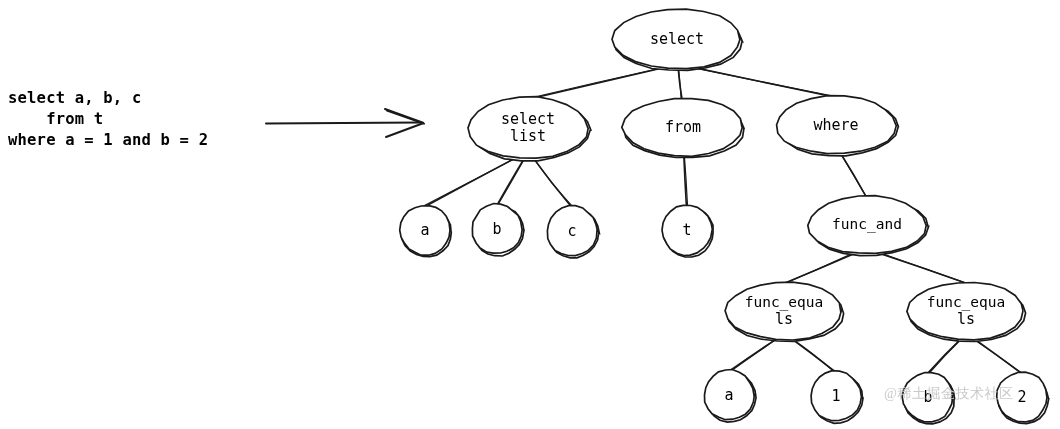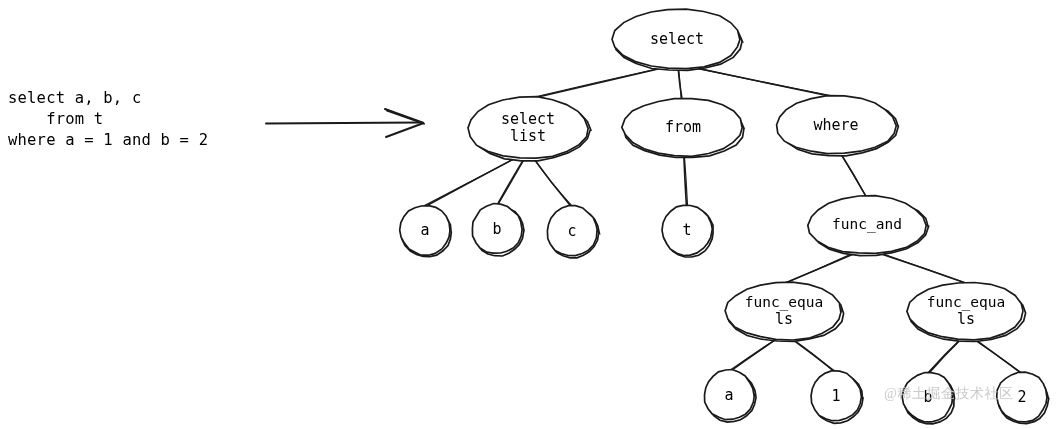--- a/index.html
+++ b/index.html
@@ -21,20 +21,21 @@
   #sql-block {
     position: absolute;
     left: 8px;
     top: 88px;
     font-family: "DejaVu Sans Mono", "Liberation Mono", monospace;
     font-size: 15.5px;
     line-height: 21px;
     color: #000000;
     white-space: pre;
     letter-spacing: 0.2px;
+    font-weight: bold;
   }
   svg#tree {
     position: absolute;
     left: 0;
     top: 0;
     width: 1060px;
     height: 429px;
   }
   .node-label {
     font-family: "DejaVu Sans Mono", "Liberation Mono", monospace;

